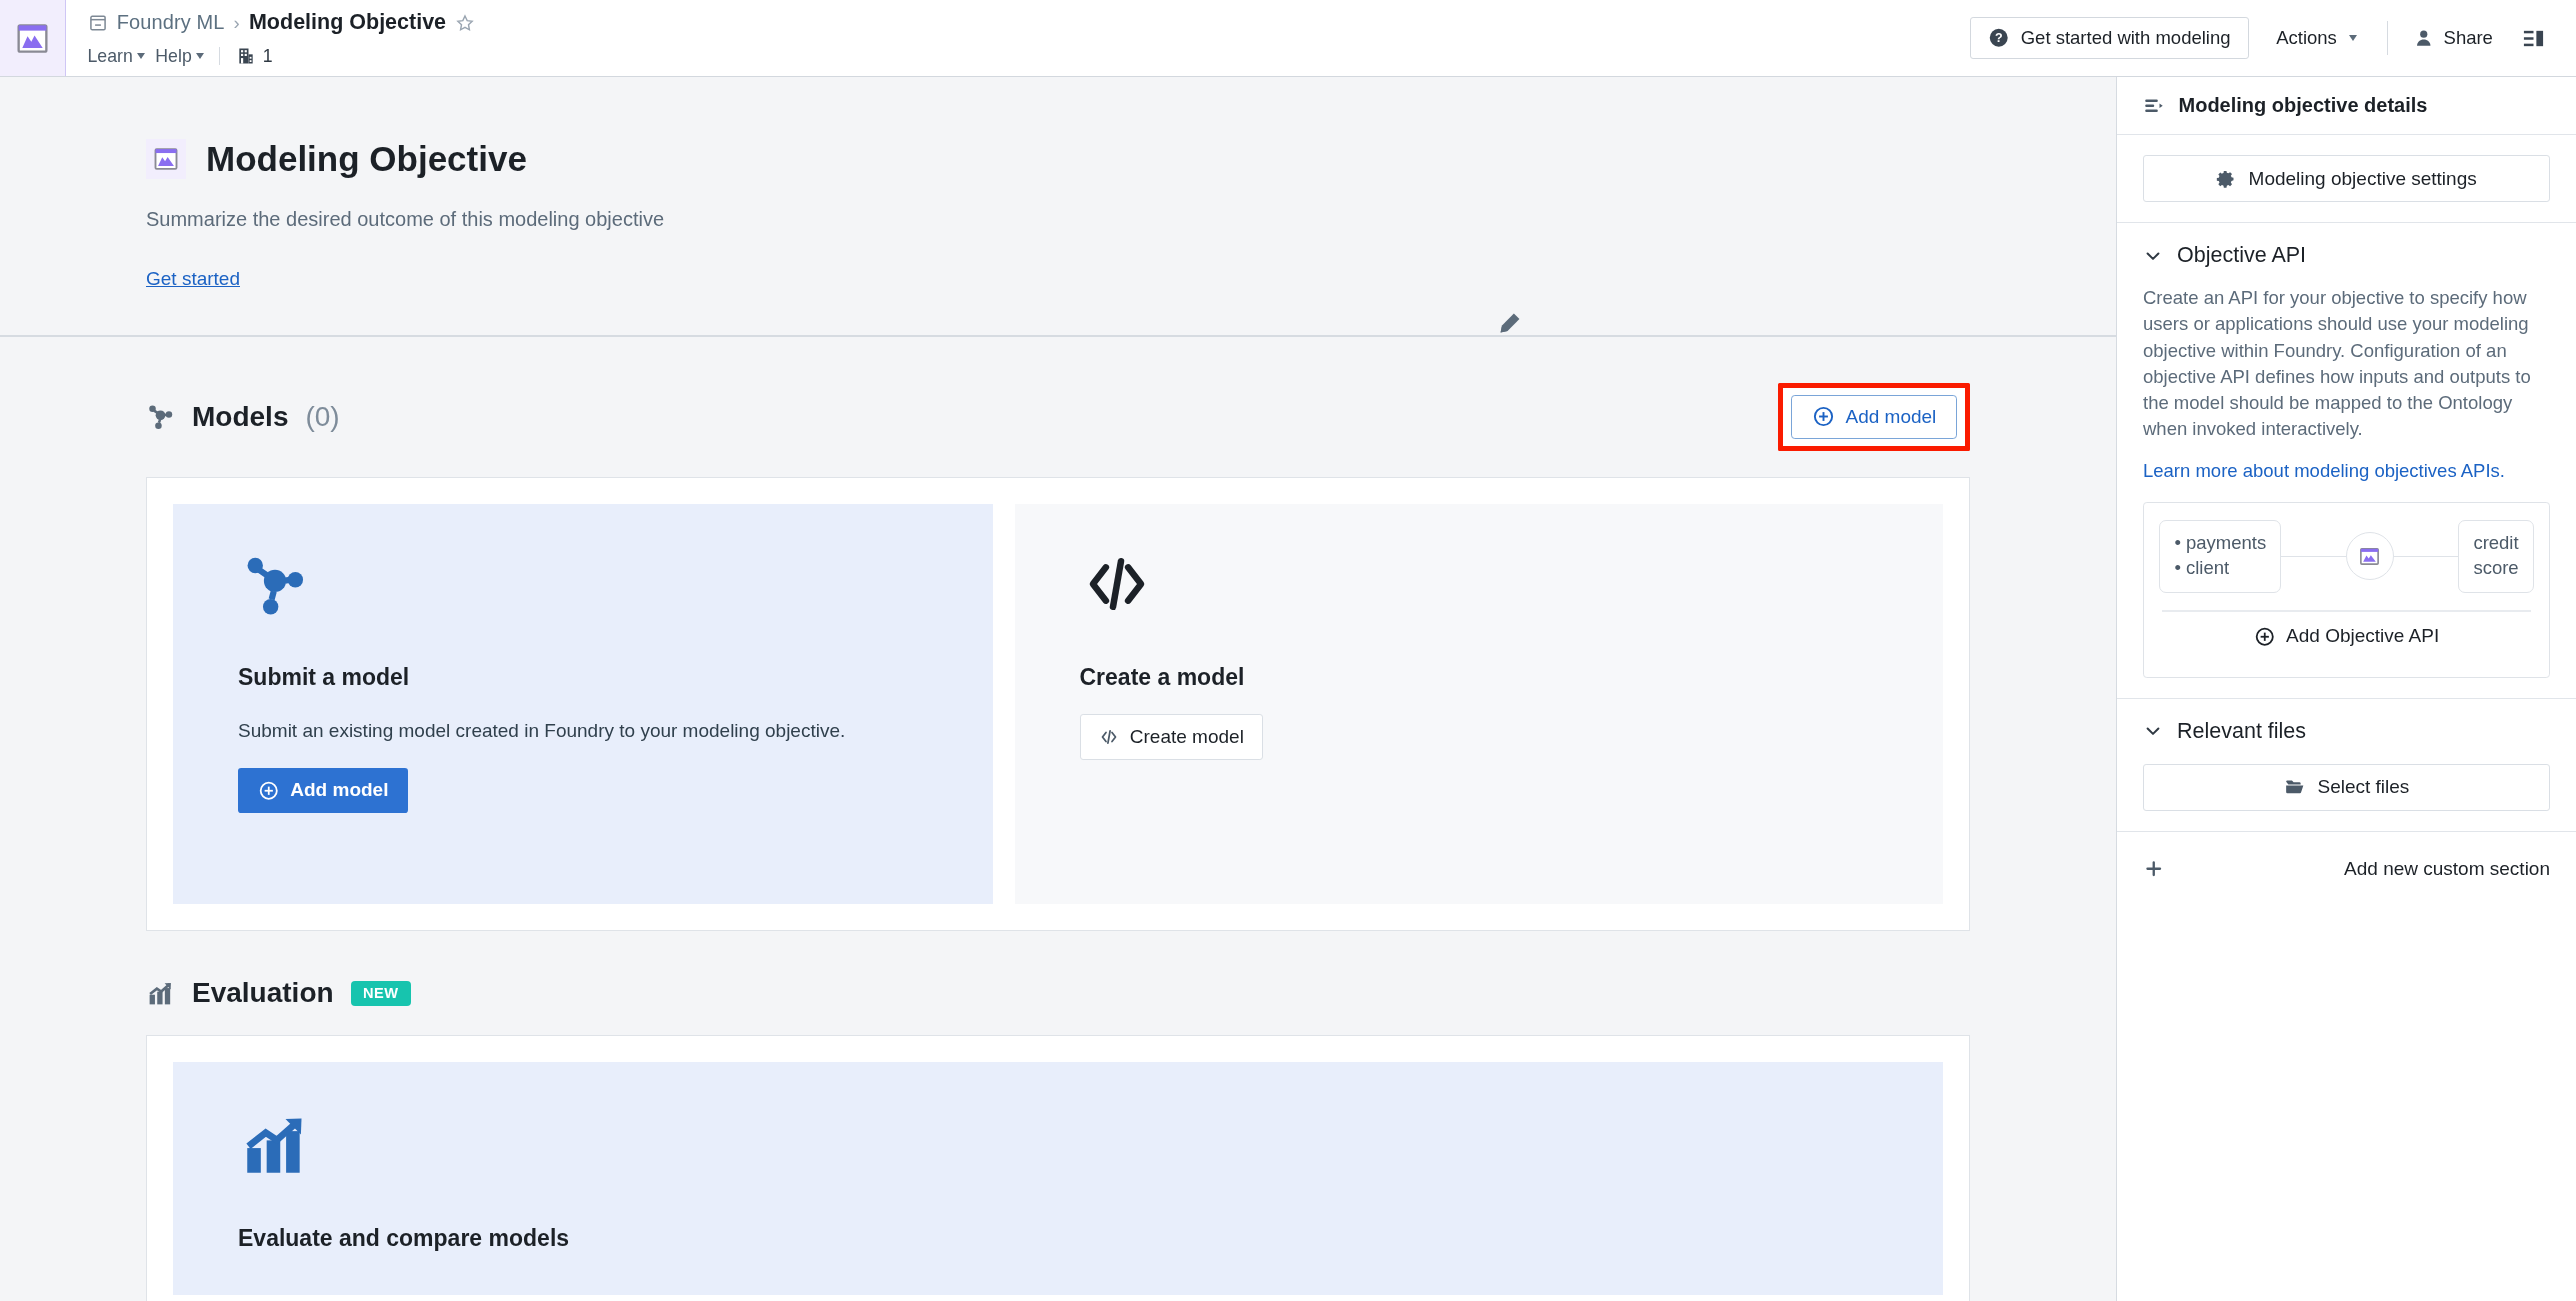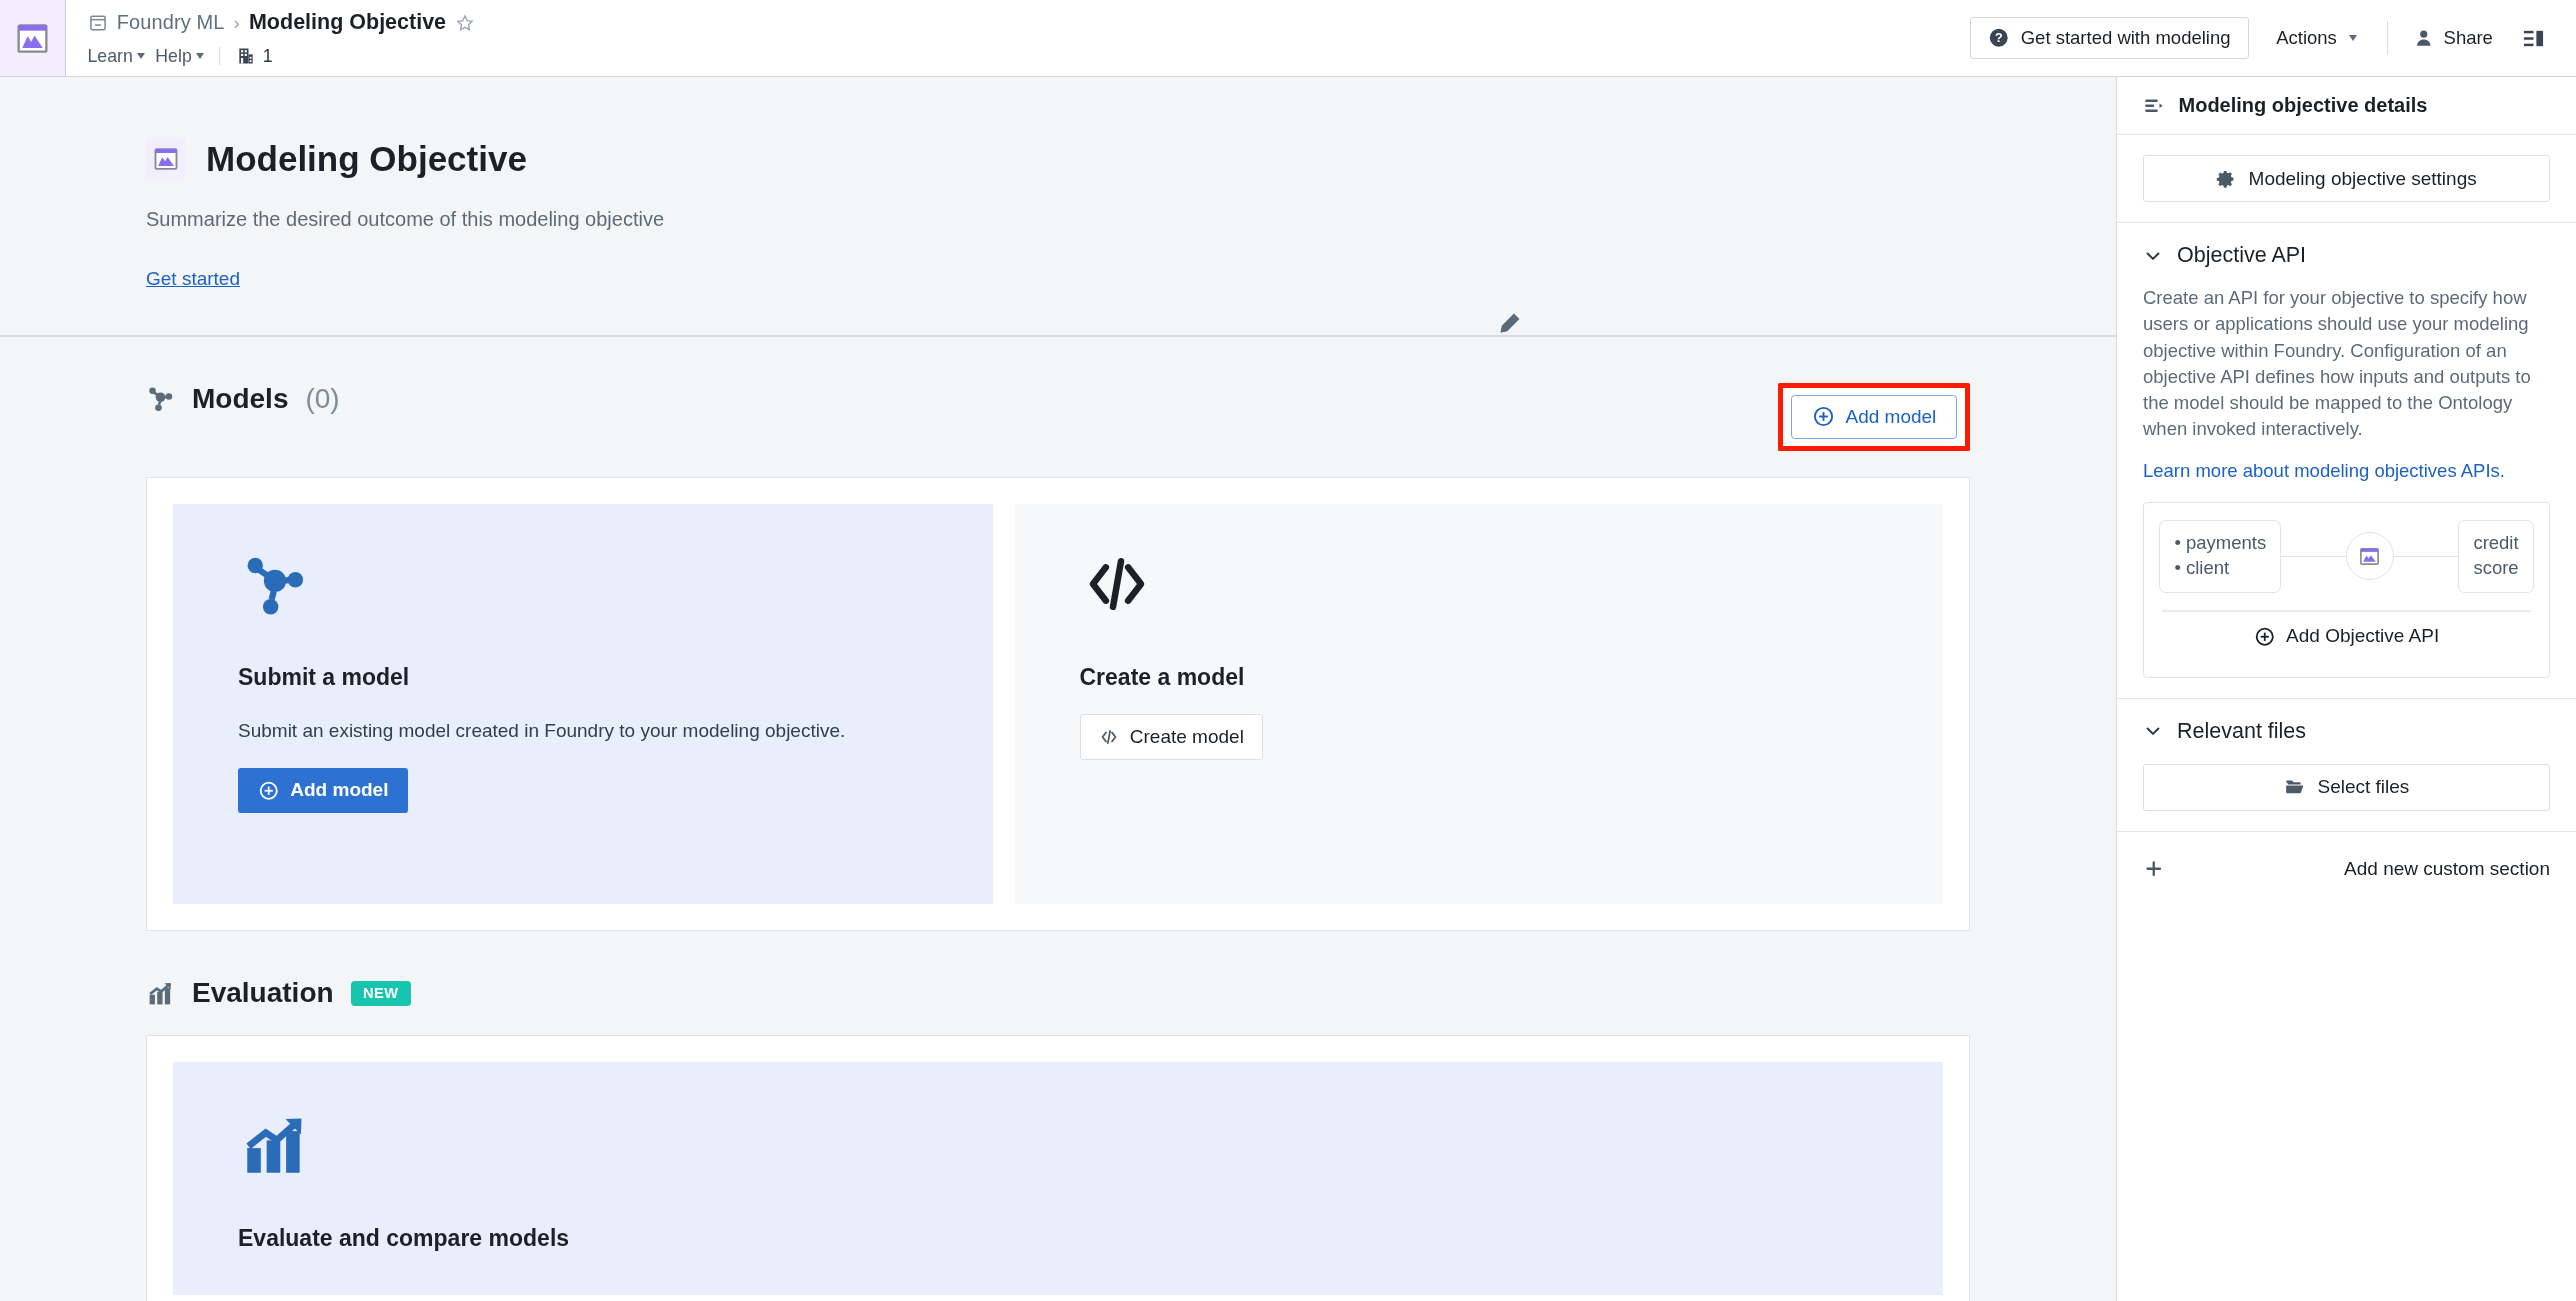--- a/index.html
+++ b/index.html
@@ -100,21 +100,21 @@
     width: 31px; height: 31px; cursor: pointer;
   }
   #hero-divider {
     margin-top: 45px; height: 1.5px; background: #d6dbe1; width: 2116px;
     margin-left: -146px;
   }
 
   
   .section { padding: 0 0 0 146px; }
   .section-head {
-    display: flex; align-items: flex-start; gap: 10px;
+    display: flex; align-items: center; gap: 10px;
     margin-top: 46px; padding-right: 146px;
   }
   .section-title-wrap { display: flex; align-items: center; gap: 17px; flex: 1; }
   .section-icon { width: 29px; height: 29px; color: #5c6b7a; }
   .section-title { font-size: 28px; font-weight: bold; color: #1c2127; }
   .section-count { font-size: 28px; color: #7e8c9a; font-weight: normal; }
   .pill-new {
     background: #17c4ae; color: #ffffff; font-size: 14.6px; font-weight: bold;
     border-radius: 4px; padding: 4.6px 12.3px; letter-spacing: 0.5px;
   }

